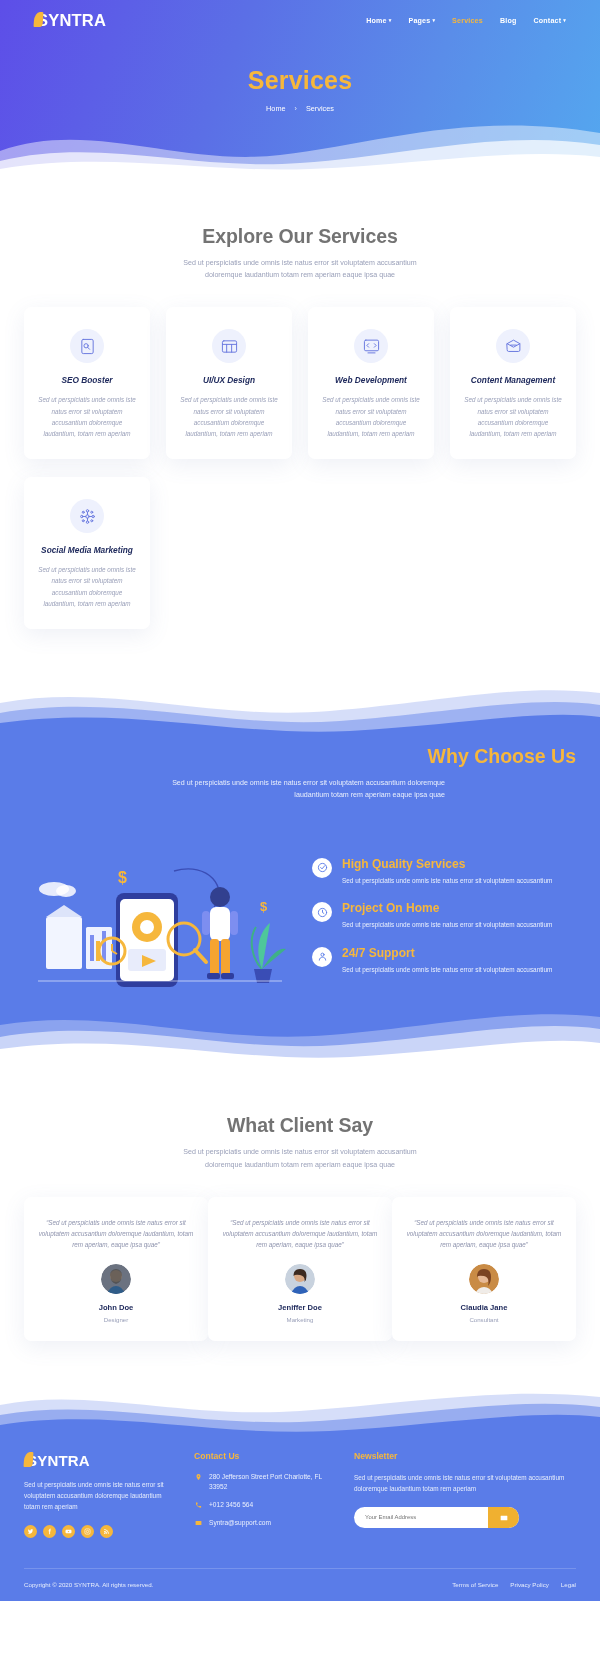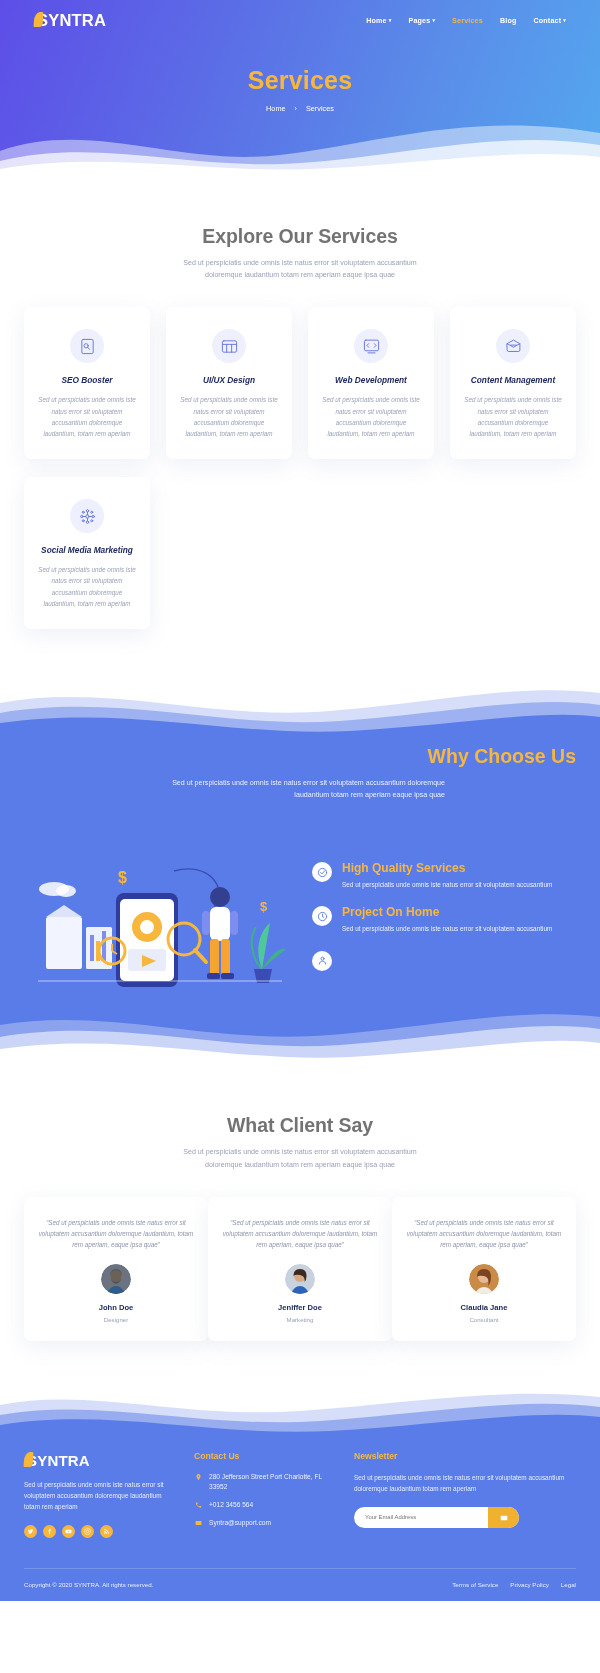--- a/index.html
+++ b/index.html
@@ -402,20 +402,24 @@
             <div class="feat-text">Sed ut perspiciatis unde omnis iste natus error sit voluptatem accusantium</div>
           </div>
         </div>
         <div class="feature">
           <div class="feat-icon">
             <svg viewBox="0 0 24 24" fill="none" stroke="#5a7ce8" stroke-width="2" stroke-linecap="round" stroke-linejoin="round">
               <circle cx="12" cy="8" r="3.4"></circle>
                 <path d="M5 20c0-4 3.3-6.5 7-6.5s7 2.5 7 6.5"></path>
             </svg>
           </div>
+          <div>
+            <div class="feat-title">24/7 Support</div>
+            <div class="feat-text">Sed ut perspiciatis unde omnis iste natus error sit voluptatem accusantium</div>
+          </div>
         </div>
       </div>
     </div>
 
     <div class="why-bottom-wave">
       <svg viewBox="0 0 600 64" preserveAspectRatio="none">
         <path d="M0,22 C110,4 210,42 330,32 C440,23 520,4 600,14 L600,64 L0,64 Z" fill="#ffffff" opacity="0.3"></path>
         <path d="M0,34 C120,14 220,50 340,42 C450,34 530,16 600,26 L600,64 L0,64 Z" fill="#ffffff" opacity="0.55"></path>
         <path d="M0,46 C130,28 230,60 350,54 C460,48 540,32 600,40 L600,64 L0,64 Z" fill="#ffffff"></path>
       </svg>

